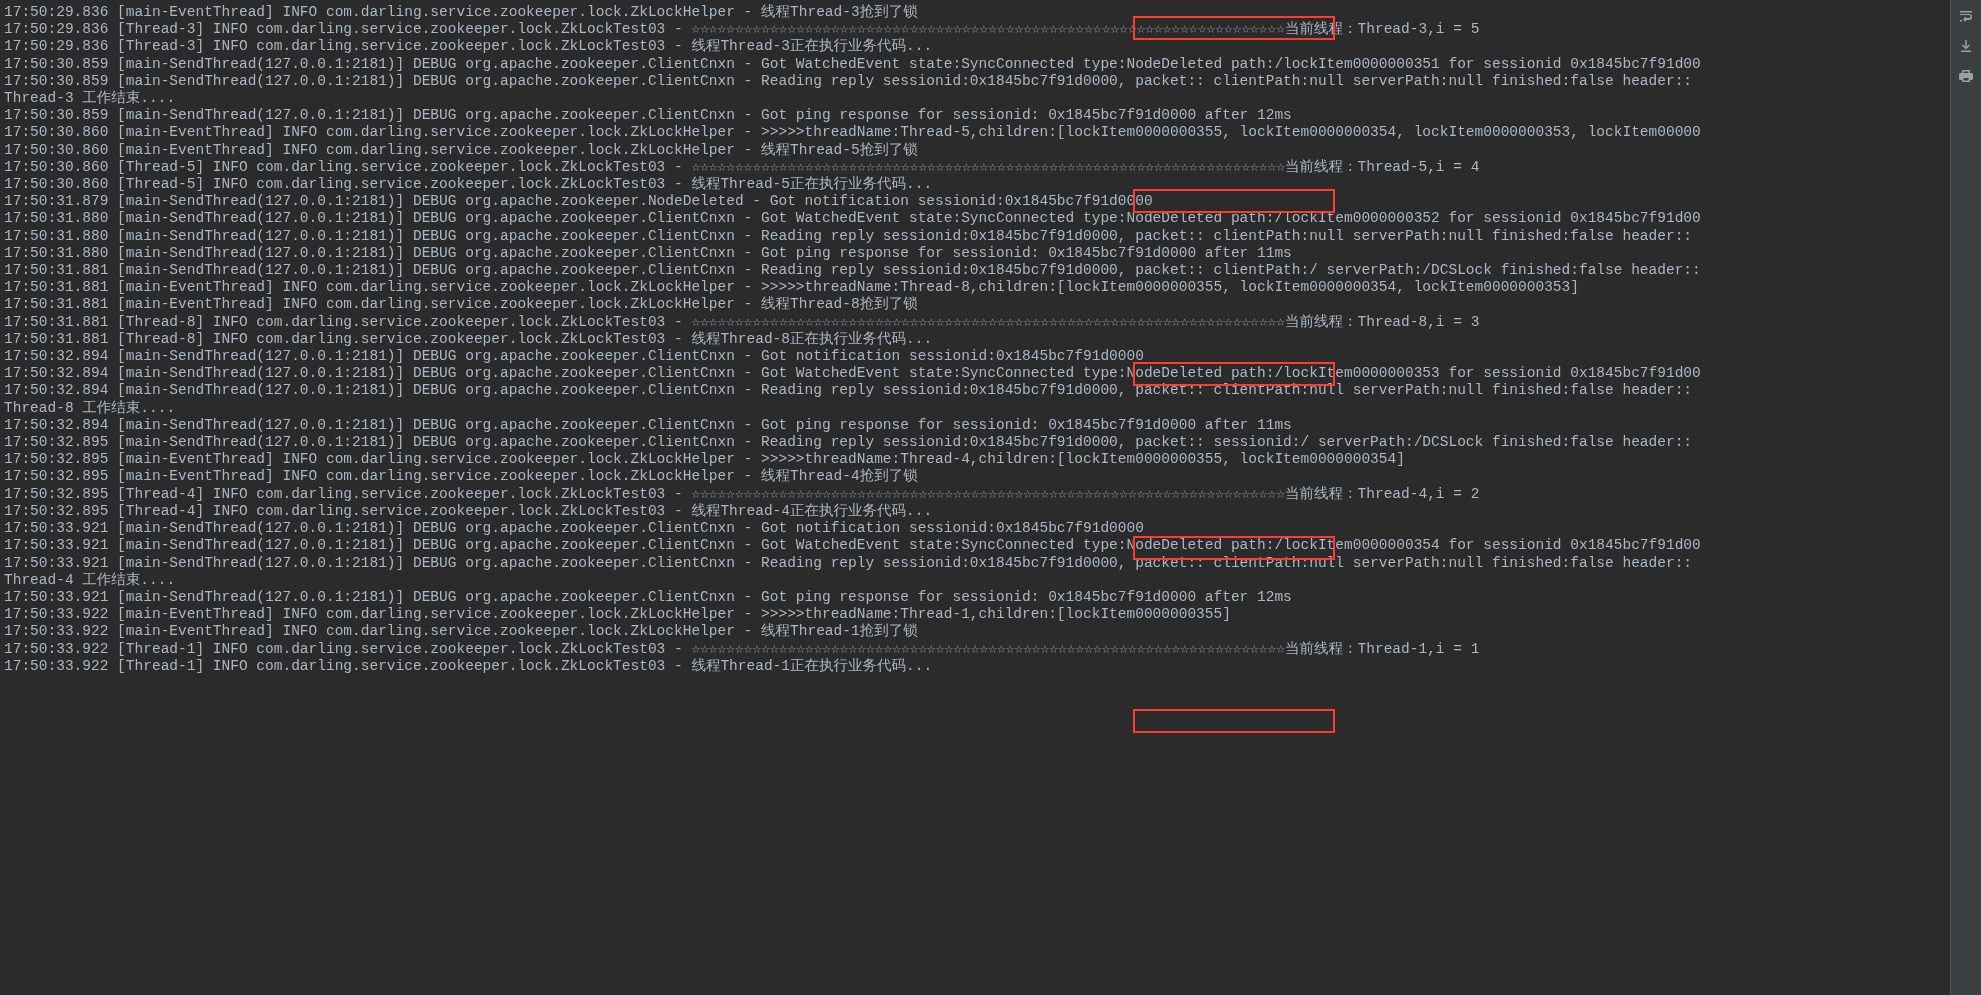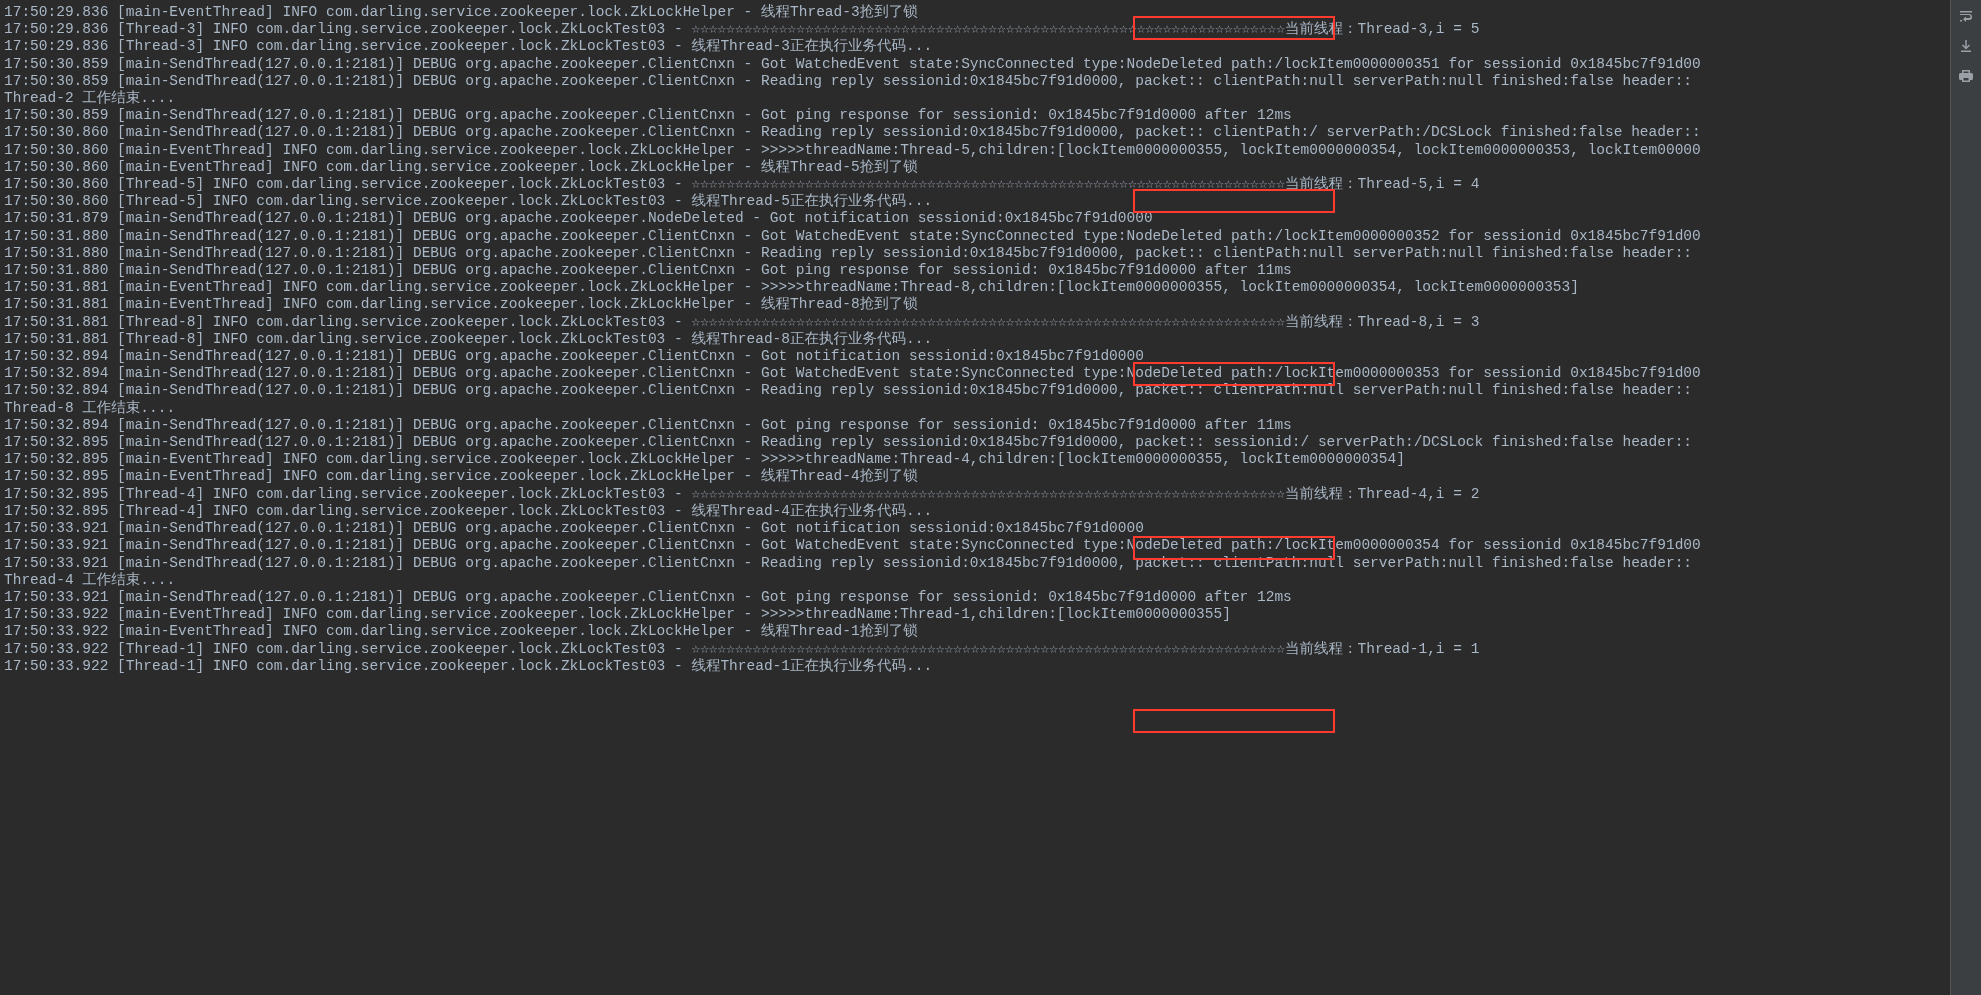--- a/index.html
+++ b/index.html
@@ -13,31 +13,31 @@
 </style>
 </head>
 <body>
 
 <div class="log-area" id="log-area">
     <div class="log-line">17:50:29.836 [main-EventThread] INFO com.darling.service.zookeeper.lock.ZkLockHelper - 线程Thread-3抢到了锁</div>
     <div class="log-line">17:50:29.836 [Thread-3] INFO com.darling.service.zookeeper.lock.ZkLockTest03 - ☆☆☆☆☆☆☆☆☆☆☆☆☆☆☆☆☆☆☆☆☆☆☆☆☆☆☆☆☆☆☆☆☆☆☆☆☆☆☆☆☆☆☆☆☆☆☆☆☆☆☆☆☆☆☆☆☆☆☆☆☆☆☆☆☆☆☆☆当前线程：Thread-3,i = 5</div>
     <div class="log-line">17:50:29.836 [Thread-3] INFO com.darling.service.zookeeper.lock.ZkLockTest03 - 线程Thread-3正在执行业务代码...</div>
     <div class="log-line">17:50:30.859 [main-SendThread(127.0.0.1:2181)] DEBUG org.apache.zookeeper.ClientCnxn - Got WatchedEvent state:SyncConnected type:NodeDeleted path:/lockItem0000000351 for sessionid 0x1845bc7f91d00</div>
     <div class="log-line">17:50:30.859 [main-SendThread(127.0.0.1:2181)] DEBUG org.apache.zookeeper.ClientCnxn - Reading reply sessionid:0x1845bc7f91d0000, packet:: clientPath:null serverPath:null finished:false header::</div>
-    <div class="log-line">Thread-2 工作结束....</div>
+    <div class="log-line">Thread-3 工作结束....</div>
     <div class="log-line">17:50:30.859 [main-SendThread(127.0.0.1:2181)] DEBUG org.apache.zookeeper.ClientCnxn - Got ping response for sessionid: 0x1845bc7f91d0000 after 12ms</div>
-    <div class="log-line">17:50:30.860 [main-SendThread(127.0.0.1:2181)] DEBUG org.apache.zookeeper.ClientCnxn - Reading reply sessionid:0x1845bc7f91d0000, packet:: clientPath:/ serverPath:/DCSLock finished:false header::</div>
     <div class="log-line">17:50:30.860 [main-EventThread] INFO com.darling.service.zookeeper.lock.ZkLockHelper - &gt;&gt;&gt;&gt;&gt;threadName:Thread-5,children:[lockItem0000000355, lockItem0000000354, lockItem0000000353, lockItem00000</div>
     <div class="log-line">17:50:30.860 [main-EventThread] INFO com.darling.service.zookeeper.lock.ZkLockHelper - 线程Thread-5抢到了锁</div>
     <div class="log-line">17:50:30.860 [Thread-5] INFO com.darling.service.zookeeper.lock.ZkLockTest03 - ☆☆☆☆☆☆☆☆☆☆☆☆☆☆☆☆☆☆☆☆☆☆☆☆☆☆☆☆☆☆☆☆☆☆☆☆☆☆☆☆☆☆☆☆☆☆☆☆☆☆☆☆☆☆☆☆☆☆☆☆☆☆☆☆☆☆☆☆当前线程：Thread-5,i = 4</div>
     <div class="log-line">17:50:30.860 [Thread-5] INFO com.darling.service.zookeeper.lock.ZkLockTest03 - 线程Thread-5正在执行业务代码...</div>
     <div class="log-line">17:50:31.879 [main-SendThread(127.0.0.1:2181)] DEBUG org.apache.zookeeper.NodeDeleted - Got notification sessionid:0x1845bc7f91d0000</div>
     <div class="log-line">17:50:31.880 [main-SendThread(127.0.0.1:2181)] DEBUG org.apache.zookeeper.ClientCnxn - Got WatchedEvent state:SyncConnected type:NodeDeleted path:/lockItem0000000352 for sessionid 0x1845bc7f91d00</div>
     <div class="log-line">17:50:31.880 [main-SendThread(127.0.0.1:2181)] DEBUG org.apache.zookeeper.ClientCnxn - Reading reply sessionid:0x1845bc7f91d0000, packet:: clientPath:null serverPath:null finished:false header::</div>
     <div class="log-line">17:50:31.880 [main-SendThread(127.0.0.1:2181)] DEBUG org.apache.zookeeper.ClientCnxn - Got ping response for sessionid: 0x1845bc7f91d0000 after 11ms</div>
+    <div class="log-line">17:50:31.881 [main-SendThread(127.0.0.1:2181)] DEBUG org.apache.zookeeper.ClientCnxn - Reading reply sessionid:0x1845bc7f91d0000, packet:: clientPath:/ serverPath:/DCSLock finished:false header::</div>
     <div class="log-line">17:50:31.881 [main-EventThread] INFO com.darling.service.zookeeper.lock.ZkLockHelper - &gt;&gt;&gt;&gt;&gt;threadName:Thread-8,children:[lockItem0000000355, lockItem0000000354, lockItem0000000353]</div>
     <div class="log-line">17:50:31.881 [main-EventThread] INFO com.darling.service.zookeeper.lock.ZkLockHelper - 线程Thread-8抢到了锁</div>
     <div class="log-line">17:50:31.881 [Thread-8] INFO com.darling.service.zookeeper.lock.ZkLockTest03 - ☆☆☆☆☆☆☆☆☆☆☆☆☆☆☆☆☆☆☆☆☆☆☆☆☆☆☆☆☆☆☆☆☆☆☆☆☆☆☆☆☆☆☆☆☆☆☆☆☆☆☆☆☆☆☆☆☆☆☆☆☆☆☆☆☆☆☆☆当前线程：Thread-8,i = 3</div>
     <div class="log-line">17:50:31.881 [Thread-8] INFO com.darling.service.zookeeper.lock.ZkLockTest03 - 线程Thread-8正在执行业务代码...</div>
     <div class="log-line">17:50:32.894 [main-SendThread(127.0.0.1:2181)] DEBUG org.apache.zookeeper.ClientCnxn - Got notification sessionid:0x1845bc7f91d0000</div>
     <div class="log-line">17:50:32.894 [main-SendThread(127.0.0.1:2181)] DEBUG org.apache.zookeeper.ClientCnxn - Got WatchedEvent state:SyncConnected type:NodeDeleted path:/lockItem0000000353 for sessionid 0x1845bc7f91d00</div>
     <div class="log-line">17:50:32.894 [main-SendThread(127.0.0.1:2181)] DEBUG org.apache.zookeeper.ClientCnxn - Reading reply sessionid:0x1845bc7f91d0000, packet:: clientPath:null serverPath:null finished:false header::</div>
     <div class="log-line">Thread-8 工作结束....</div>
     <div class="log-line">17:50:32.894 [main-SendThread(127.0.0.1:2181)] DEBUG org.apache.zookeeper.ClientCnxn - Got ping response for sessionid: 0x1845bc7f91d0000 after 11ms</div>
     <div class="log-line">17:50:32.895 [main-SendThread(127.0.0.1:2181)] DEBUG org.apache.zookeeper.ClientCnxn - Reading reply sessionid:0x1845bc7f91d0000, packet:: sessionid:/ serverPath:/DCSLock finished:false header::</div>

